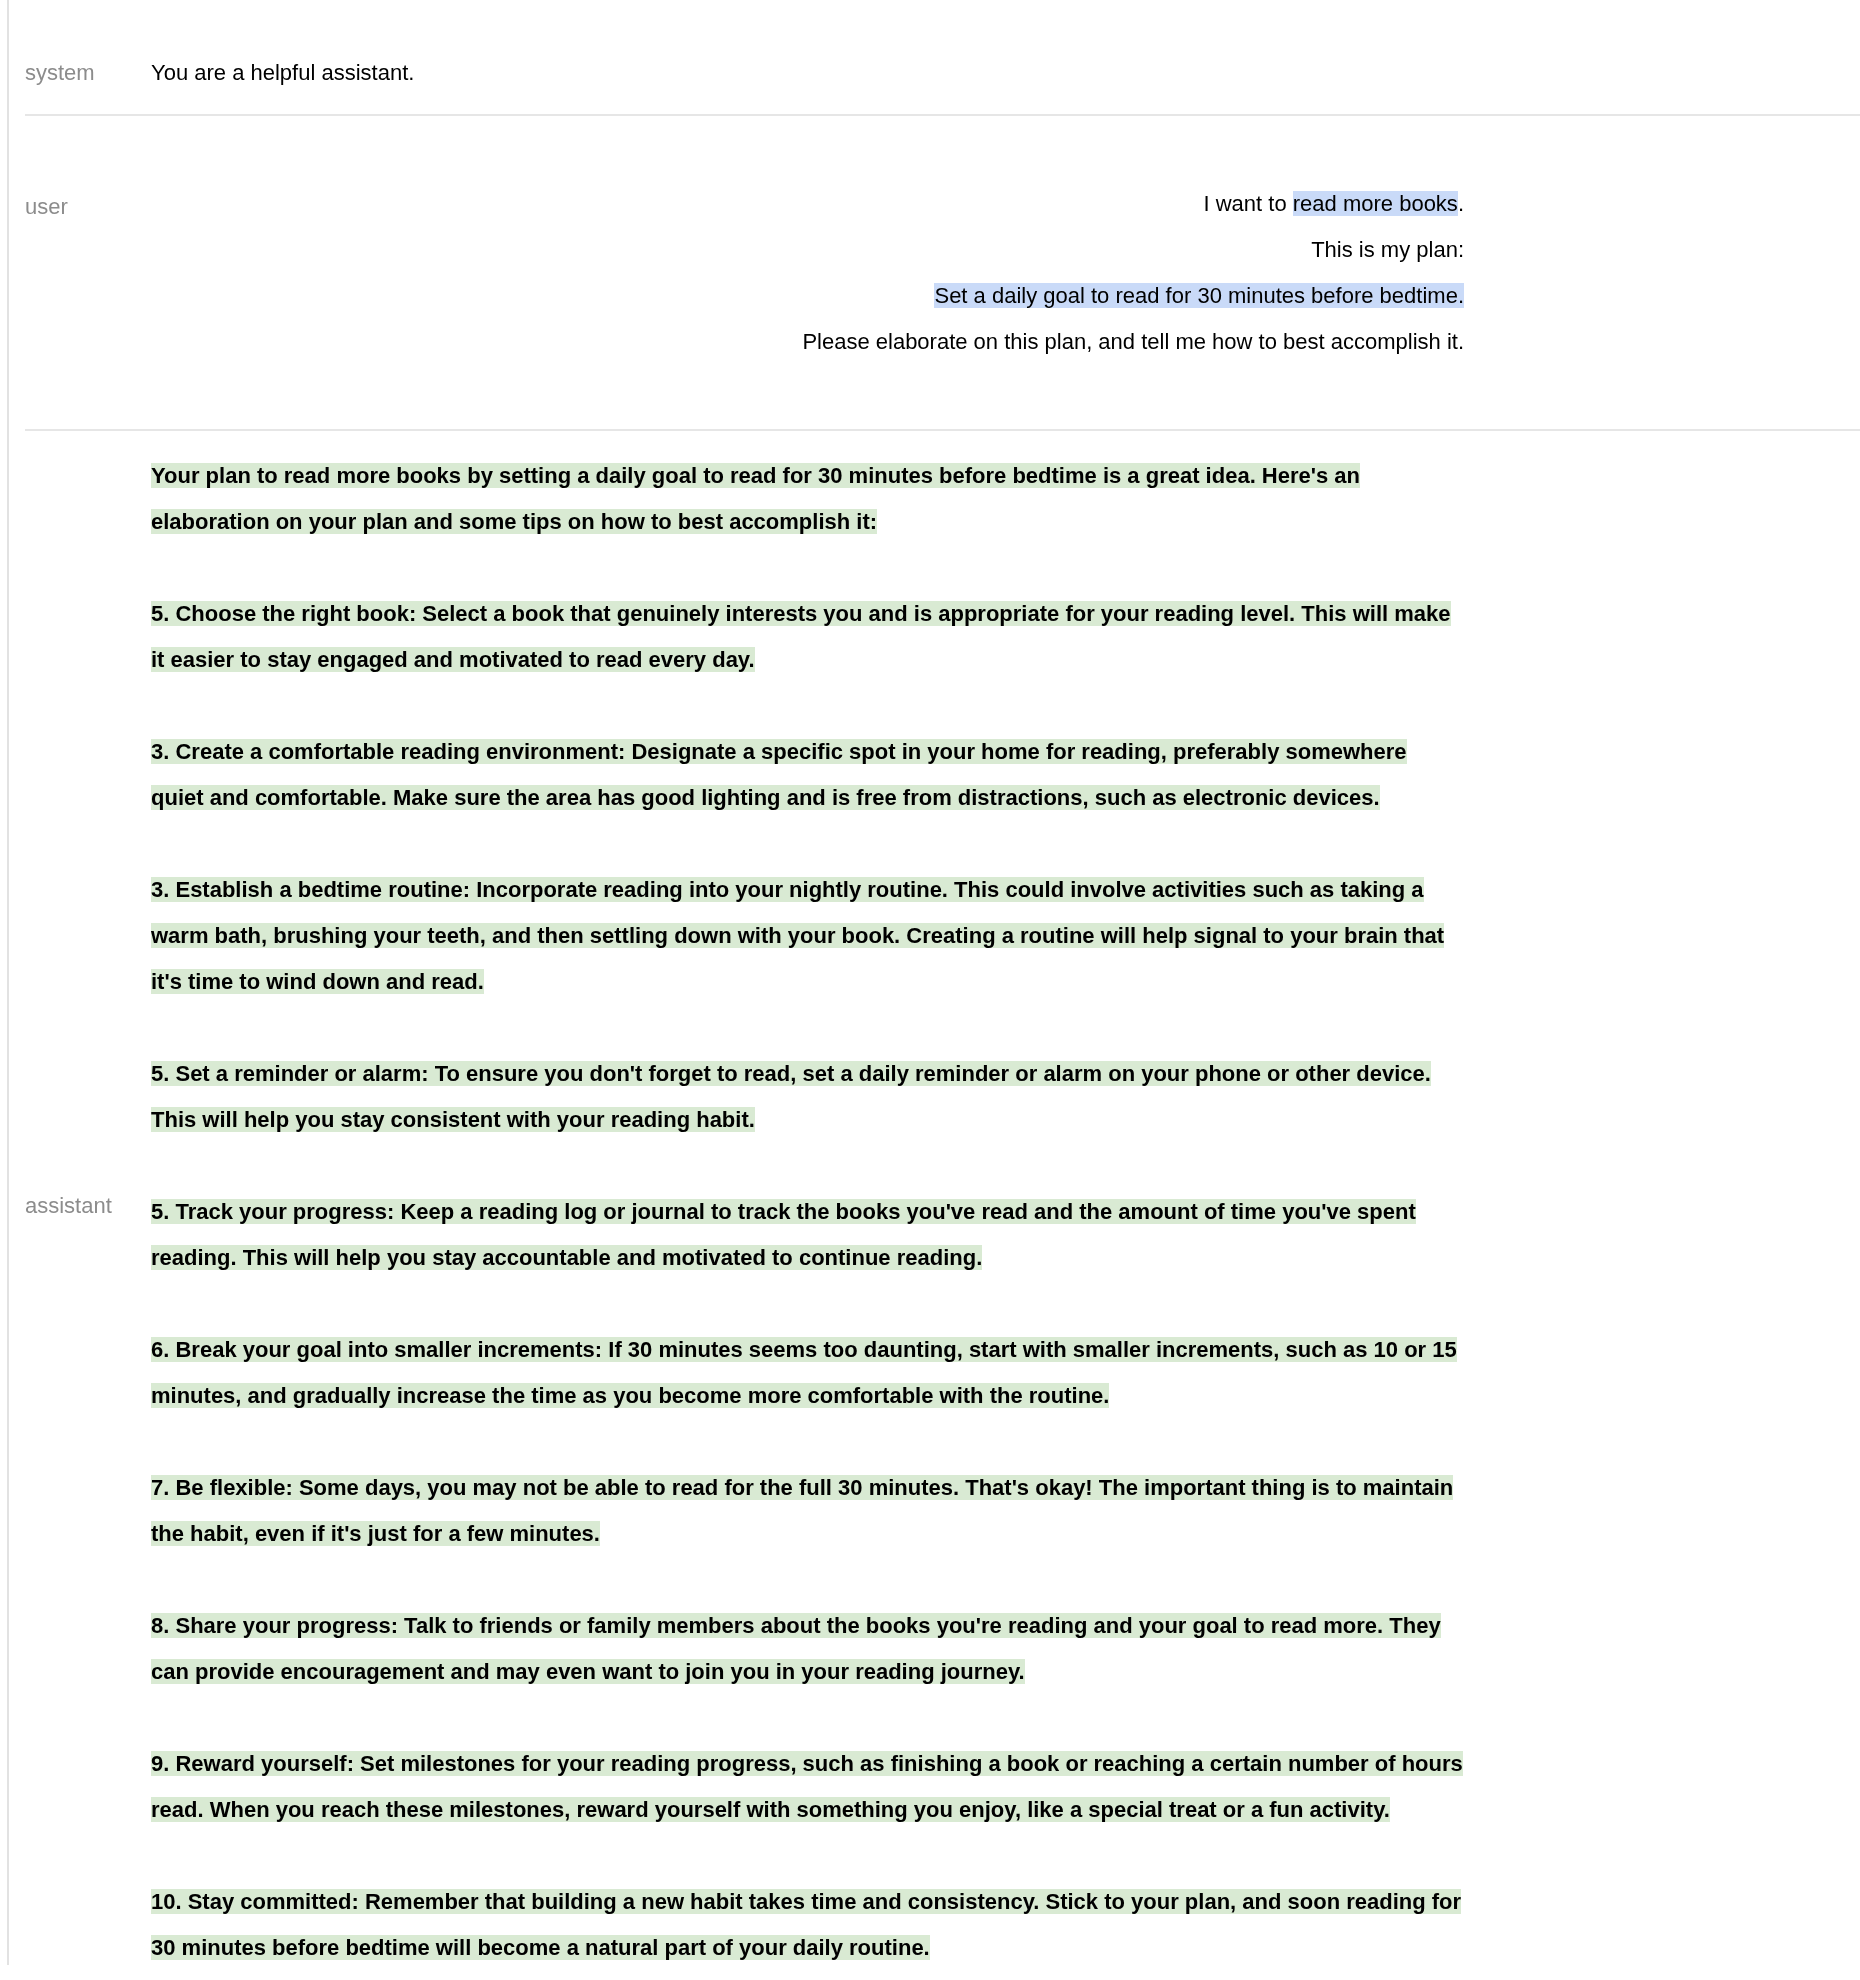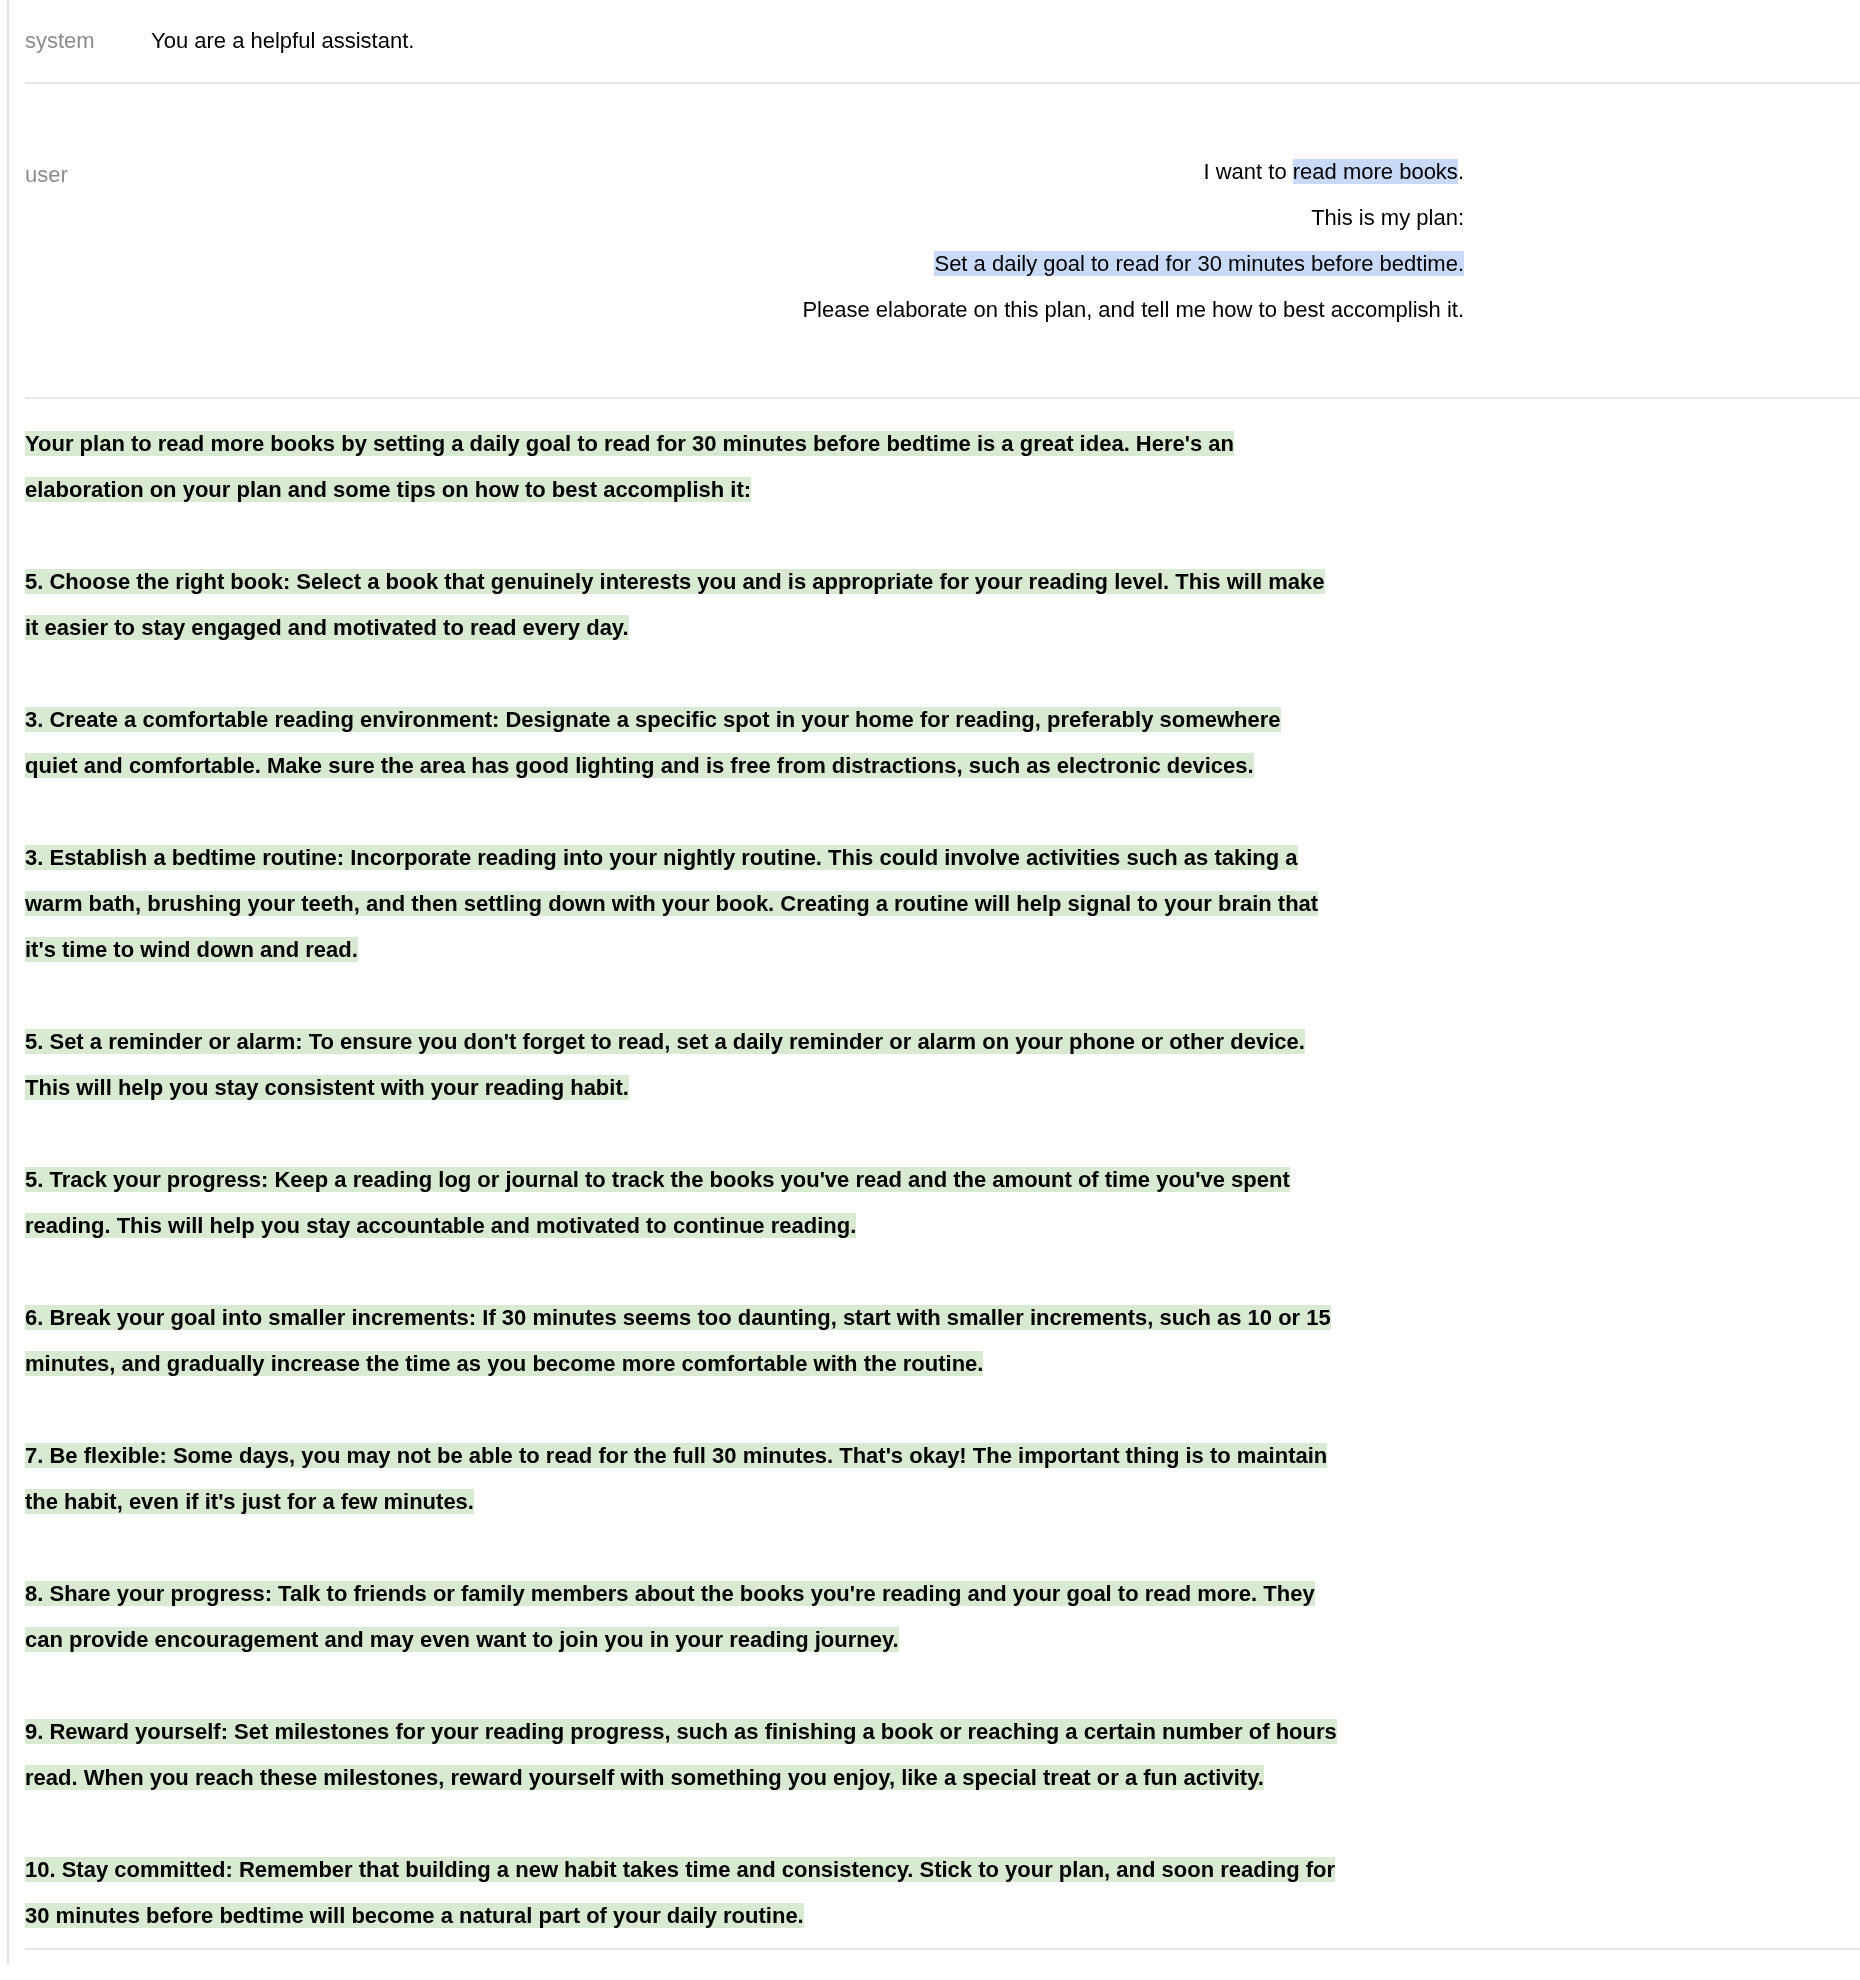--- a/index.html
+++ b/index.html
@@ -44,21 +44,21 @@
     width: 126px;
     flex: 0 0 126px;
     color: var(--role-label);
   }
   .content-cell {
     width: 1313px;
     flex: 0 0 1313px;
     line-height: 46px;
   }
   
-  .row-system .row-inner { height: 84px; }
+  .row-system .row-inner { height: 84px; margin-top: 32px; }
   .row-system .role-cell,
   .row-system .content-cell { display: flex; align-items: center; }
   
   .row-user .row-inner { height: 315px; }
   .row-user .role-cell { padding-top: 78px; }
   .row-user .content-cell { padding-top: 65px; text-align: right; }
   
   .row-assistant .row-inner { height: 1551px; }
   .row-assistant .role-cell { display: flex; align-items: center; }
   .row-assistant .content-cell { padding-top: 22px; }
@@ -92,20 +92,21 @@
         <div><span>I want to </span><span class="hl-blue">read more books</span><span>.</span></div>
         <div><span>This is my plan:</span></div>
         <div><span class="hl-blue">Set a daily goal to read for 30 minutes before bedtime.</span></div>
         <div><span>Please elaborate on this plan, and tell me how to best accomplish it.</span></div>
       </div>
     </div>
   </div>
 
   <div class="row row-assistant">
     <div class="row-inner">
+      <div class="role-cell">assistant</div>
       <div class="content-cell">
         <p><span class="hl-green">Your plan to read more books by setting a daily goal to read for 30 minutes before bedtime is a great idea. Here's an elaboration on your plan and some tips on how to best accomplish it:</span></p>
         <p><span class="hl-green">5. Choose the right book: Select a book that genuinely interests you and is appropriate for your reading level. This will make it easier to stay engaged and motivated to read every day.</span></p>
         <p><span class="hl-green">3. Create a comfortable reading environment: Designate a specific spot in your home for reading, preferably somewhere quiet and comfortable. Make sure the area has good lighting and is free from distractions, such as electronic devices.</span></p>
         <p><span class="hl-green">3. Establish a bedtime routine: Incorporate reading into your nightly routine. This could involve activities such as taking a warm bath, brushing your teeth, and then settling down with your book. Creating a routine will help signal to your brain that it's time to wind down and read.</span></p>
         <p><span class="hl-green">5. Set a reminder or alarm: To ensure you don't forget to read, set a daily reminder or alarm on your phone or other device. This will help you stay consistent with your reading habit.</span></p>
         <p><span class="hl-green">5. Track your progress: Keep a reading log or journal to track the books you've read and the amount of time you've spent reading. This will help you stay accountable and motivated to continue reading.</span></p>
         <p><span class="hl-green">6. Break your goal into smaller increments: If 30 minutes seems too daunting, start with smaller increments, such as 10 or 15 minutes, and gradually increase the time as you become more comfortable with the routine.</span></p>
         <p><span class="hl-green">7. Be flexible: Some days, you may not be able to read for the full 30 minutes. That's okay! The important thing is to maintain the habit, even if it's just for a few minutes.</span></p>
         <p><span class="hl-green">8. Share your progress: Talk to friends or family members about the books you're reading and your goal to read more. They can provide encouragement and may even want to join you in your reading journey.</span></p>

